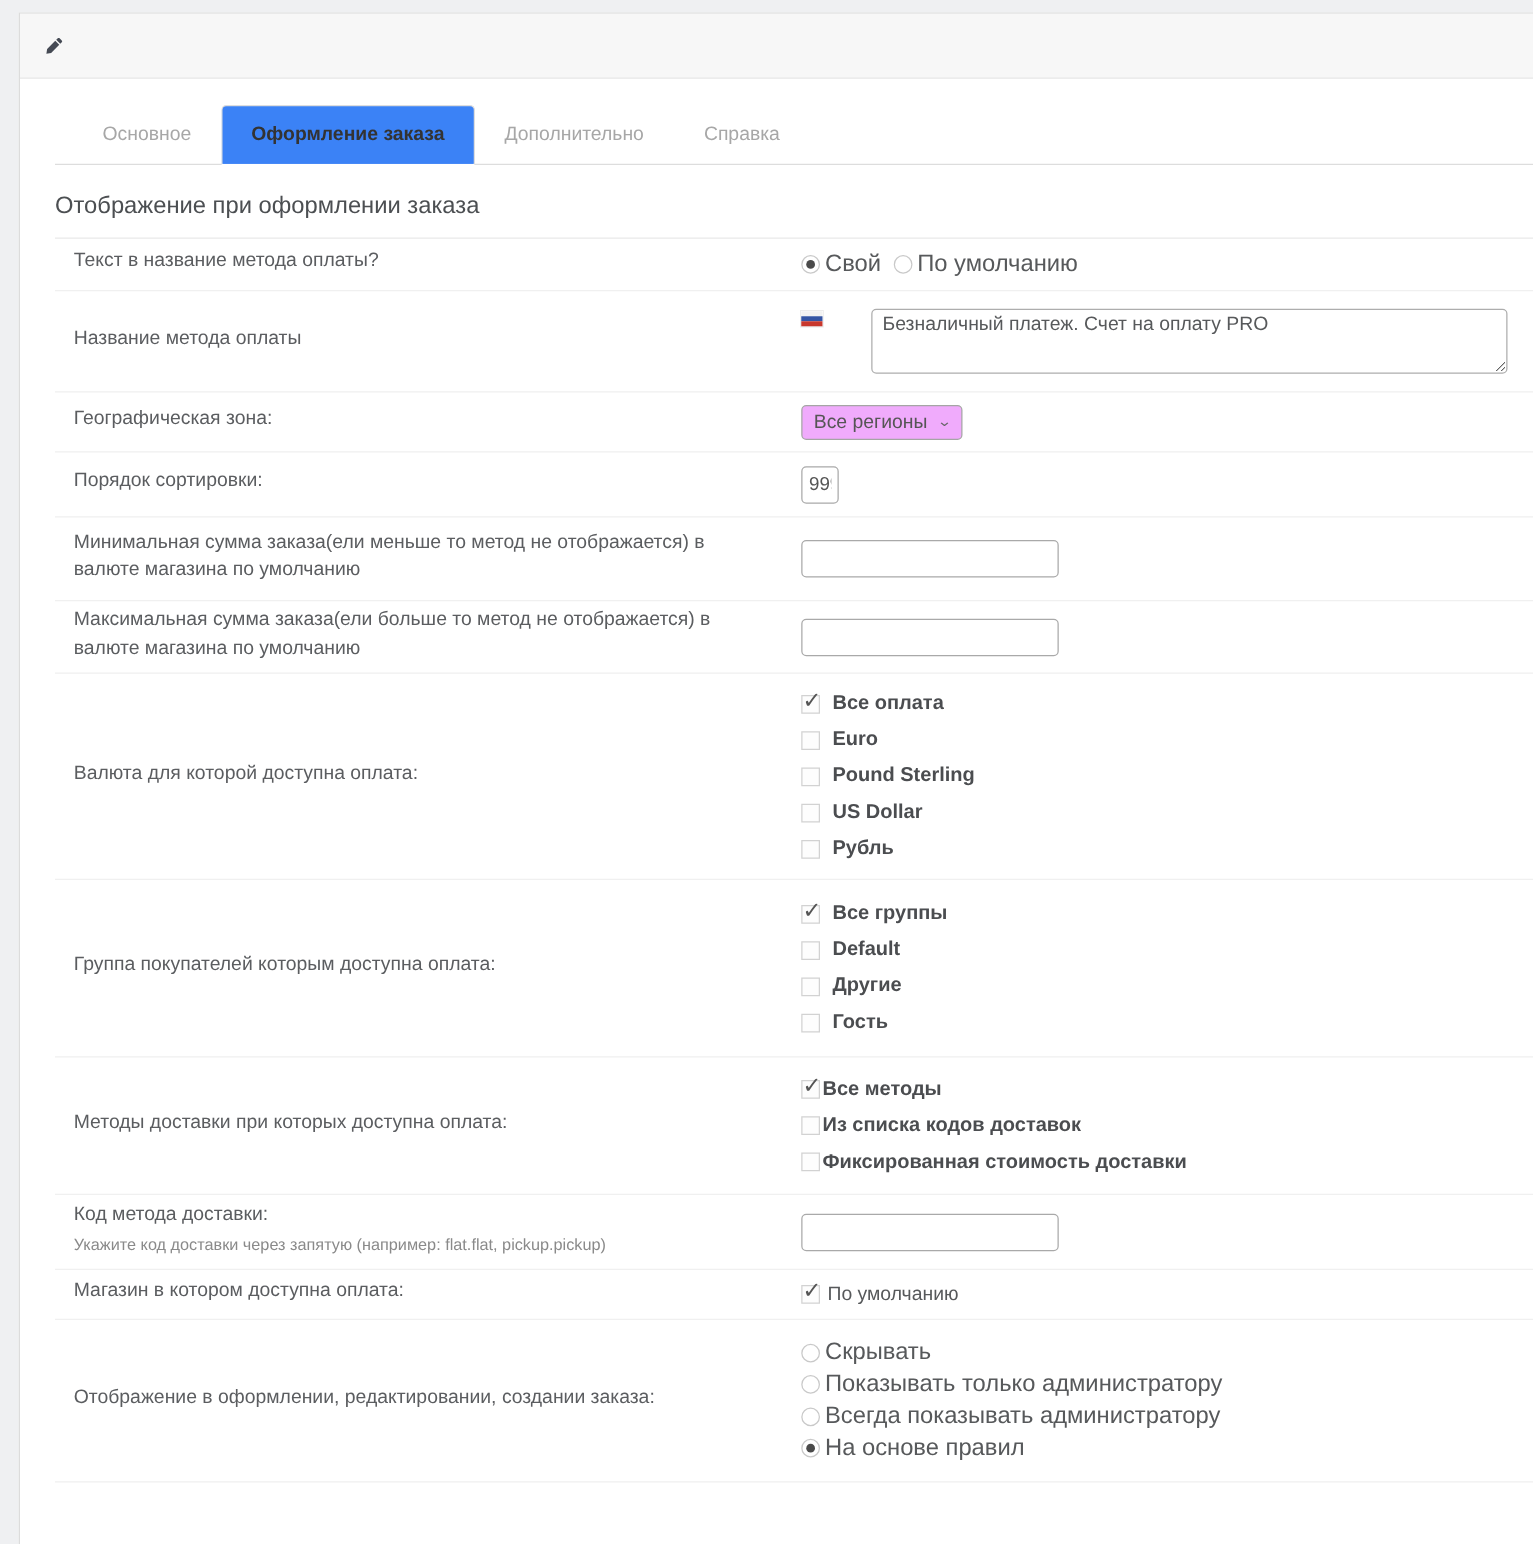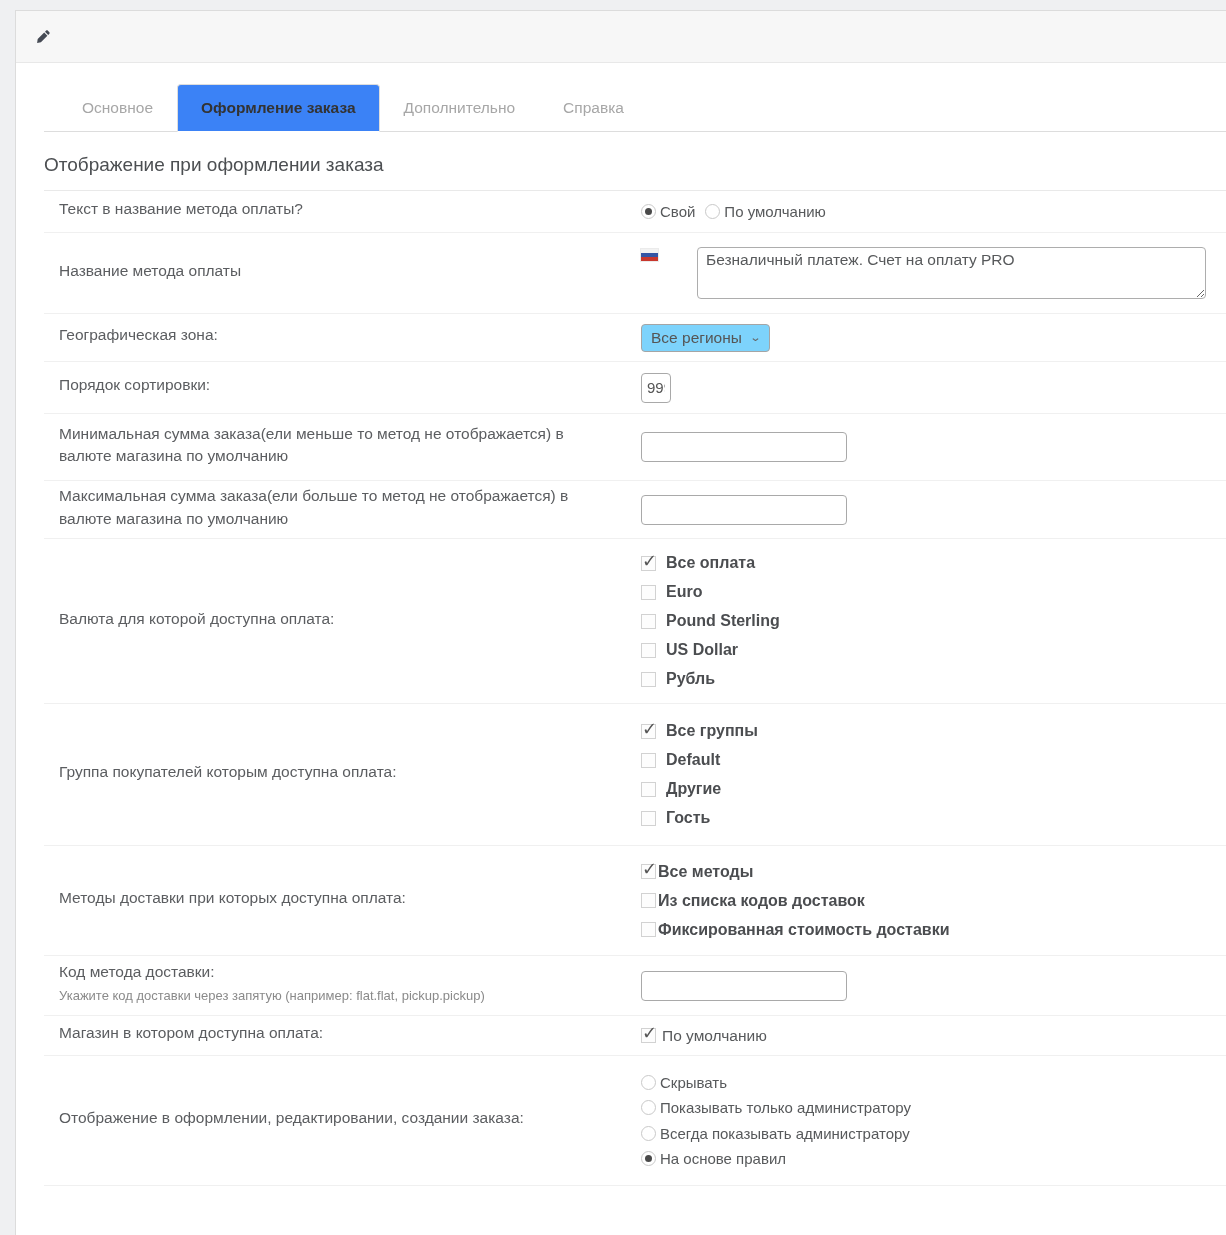--- a/index.html
+++ b/index.html
@@ -50,38 +50,38 @@
   
   .radio-inline { display: flex; align-items: center; }
   .radio-circle {
     width: 15px; height: 15px; border: 1px solid #c9c9c9; border-radius: 50%;
     background: #fff; display: inline-block; position: relative; flex: none;
   }
   .radio-circle.selected::after {
     content: ""; position: absolute; left: 3px; top: 3px; width: 7px; height: 7px;
     border-radius: 50%; background: #4a4a4a;
   }
-  .radio-label { font-size: 15px; color: #57595b; margin-left: 4px; }
+  .radio-label { font-size: 19px; color: #57595b; margin-left: 4px; }
   .radio-gap { width: 10px; }
 
   .flag-textarea-wrap { display: flex; align-items: flex-start; }
   .flag {
     width: 17px; height: 12px; margin: 2px 6px 0 0; flex: none;
     display: flex; flex-direction: column; box-shadow: 0 0 0 1px rgba(0,0,0,0.08);
   }
   .flag div { flex: 1; }
   textarea.name-input {
     width: 509px; height: 52px; resize: both;
     border: 1px solid #adadad; border-radius: 4px;
     font-family: "Liberation Sans", "DejaVu Sans", sans-serif;
     font-size: 15.5px; color: #57595b; padding: 3px 8px; outline: none; margin-left: 33px;
   }
   .select-box {
     display: inline-flex; align-items: center; height: 28px;
-    background: #7dd3fc; border: 1px solid #a5a5a5; border-radius: 4px;
+    background: #f0abfc; border: 1px solid #a5a5a5; border-radius: 4px;
     padding: 0 9px; font-size: 15.5px; color: #555; cursor: pointer;
   }
   .select-box .chevron { margin-left: 9px; font-size: 11px; color: #666; transform: scaleX(1.3); }
   input.text-input {
     height: 30px; border: 1px solid #a9a9a9; border-radius: 4px;
     font-family: "Liberation Sans", "DejaVu Sans", sans-serif;
     font-size: 15px; color: #555; padding: 2px 5px; outline: none; background: #fff;
   }
   .input-sort { width: 30px; }
   .input-amount { width: 206px; }

